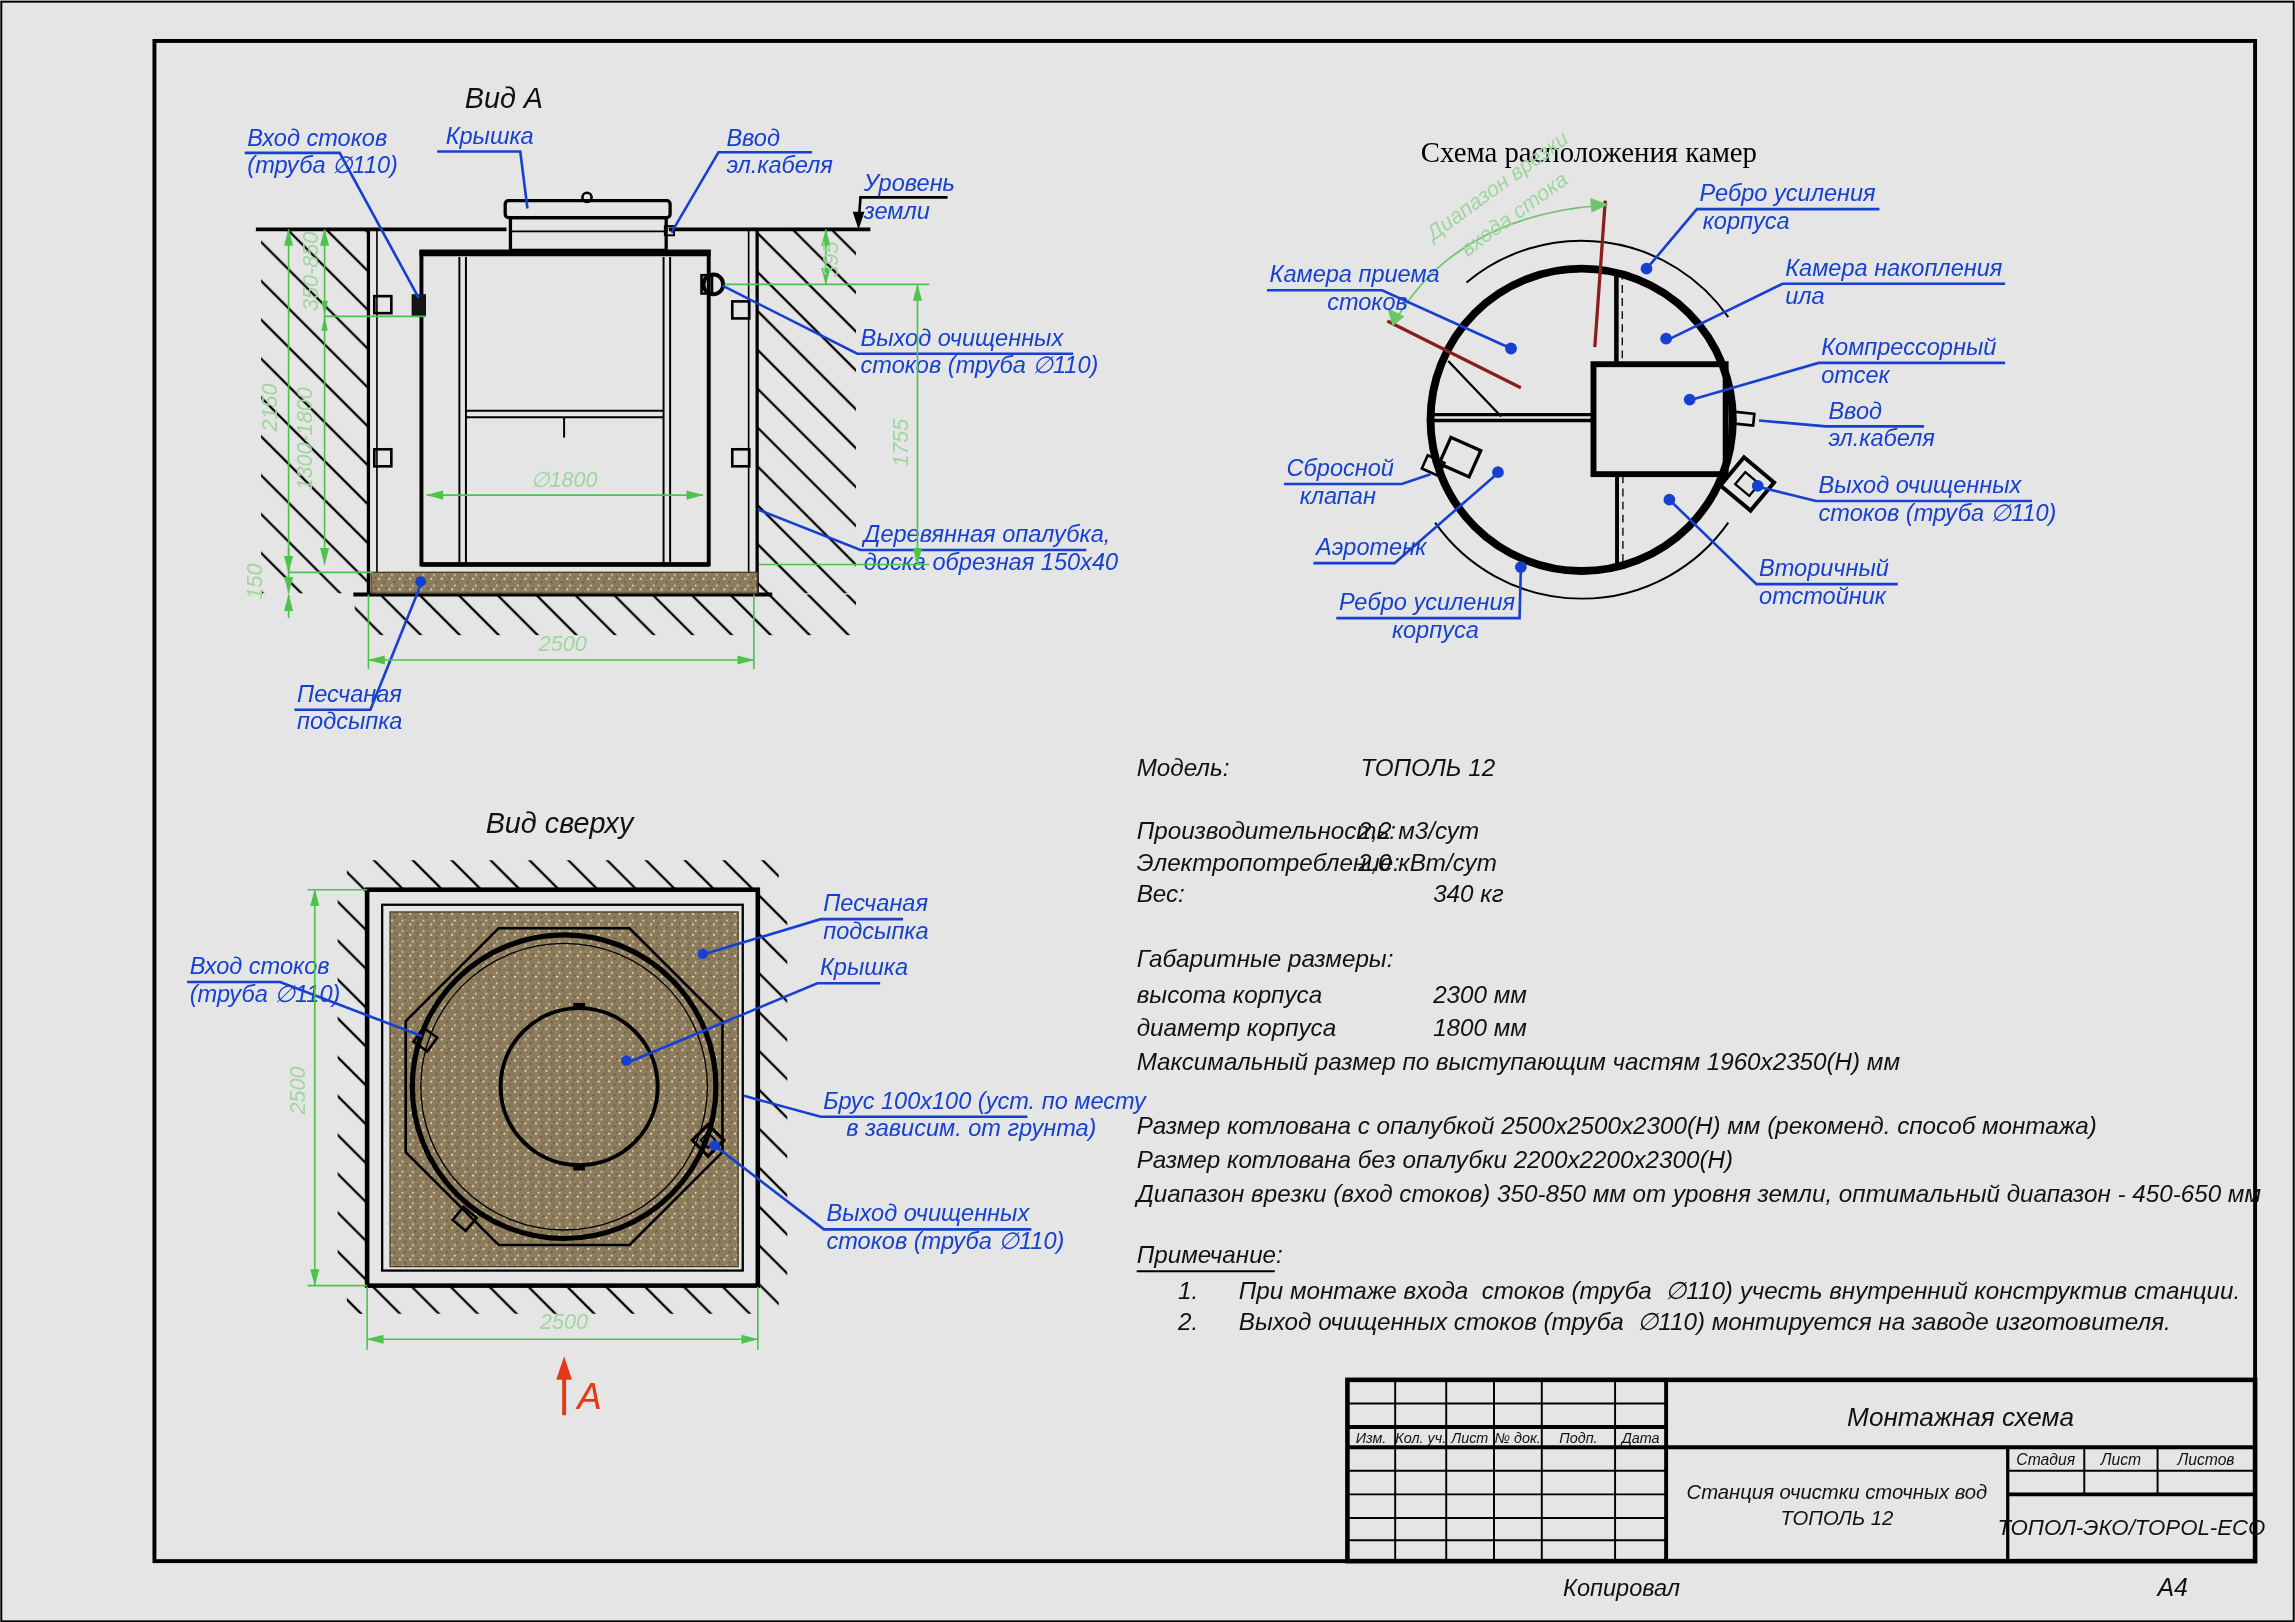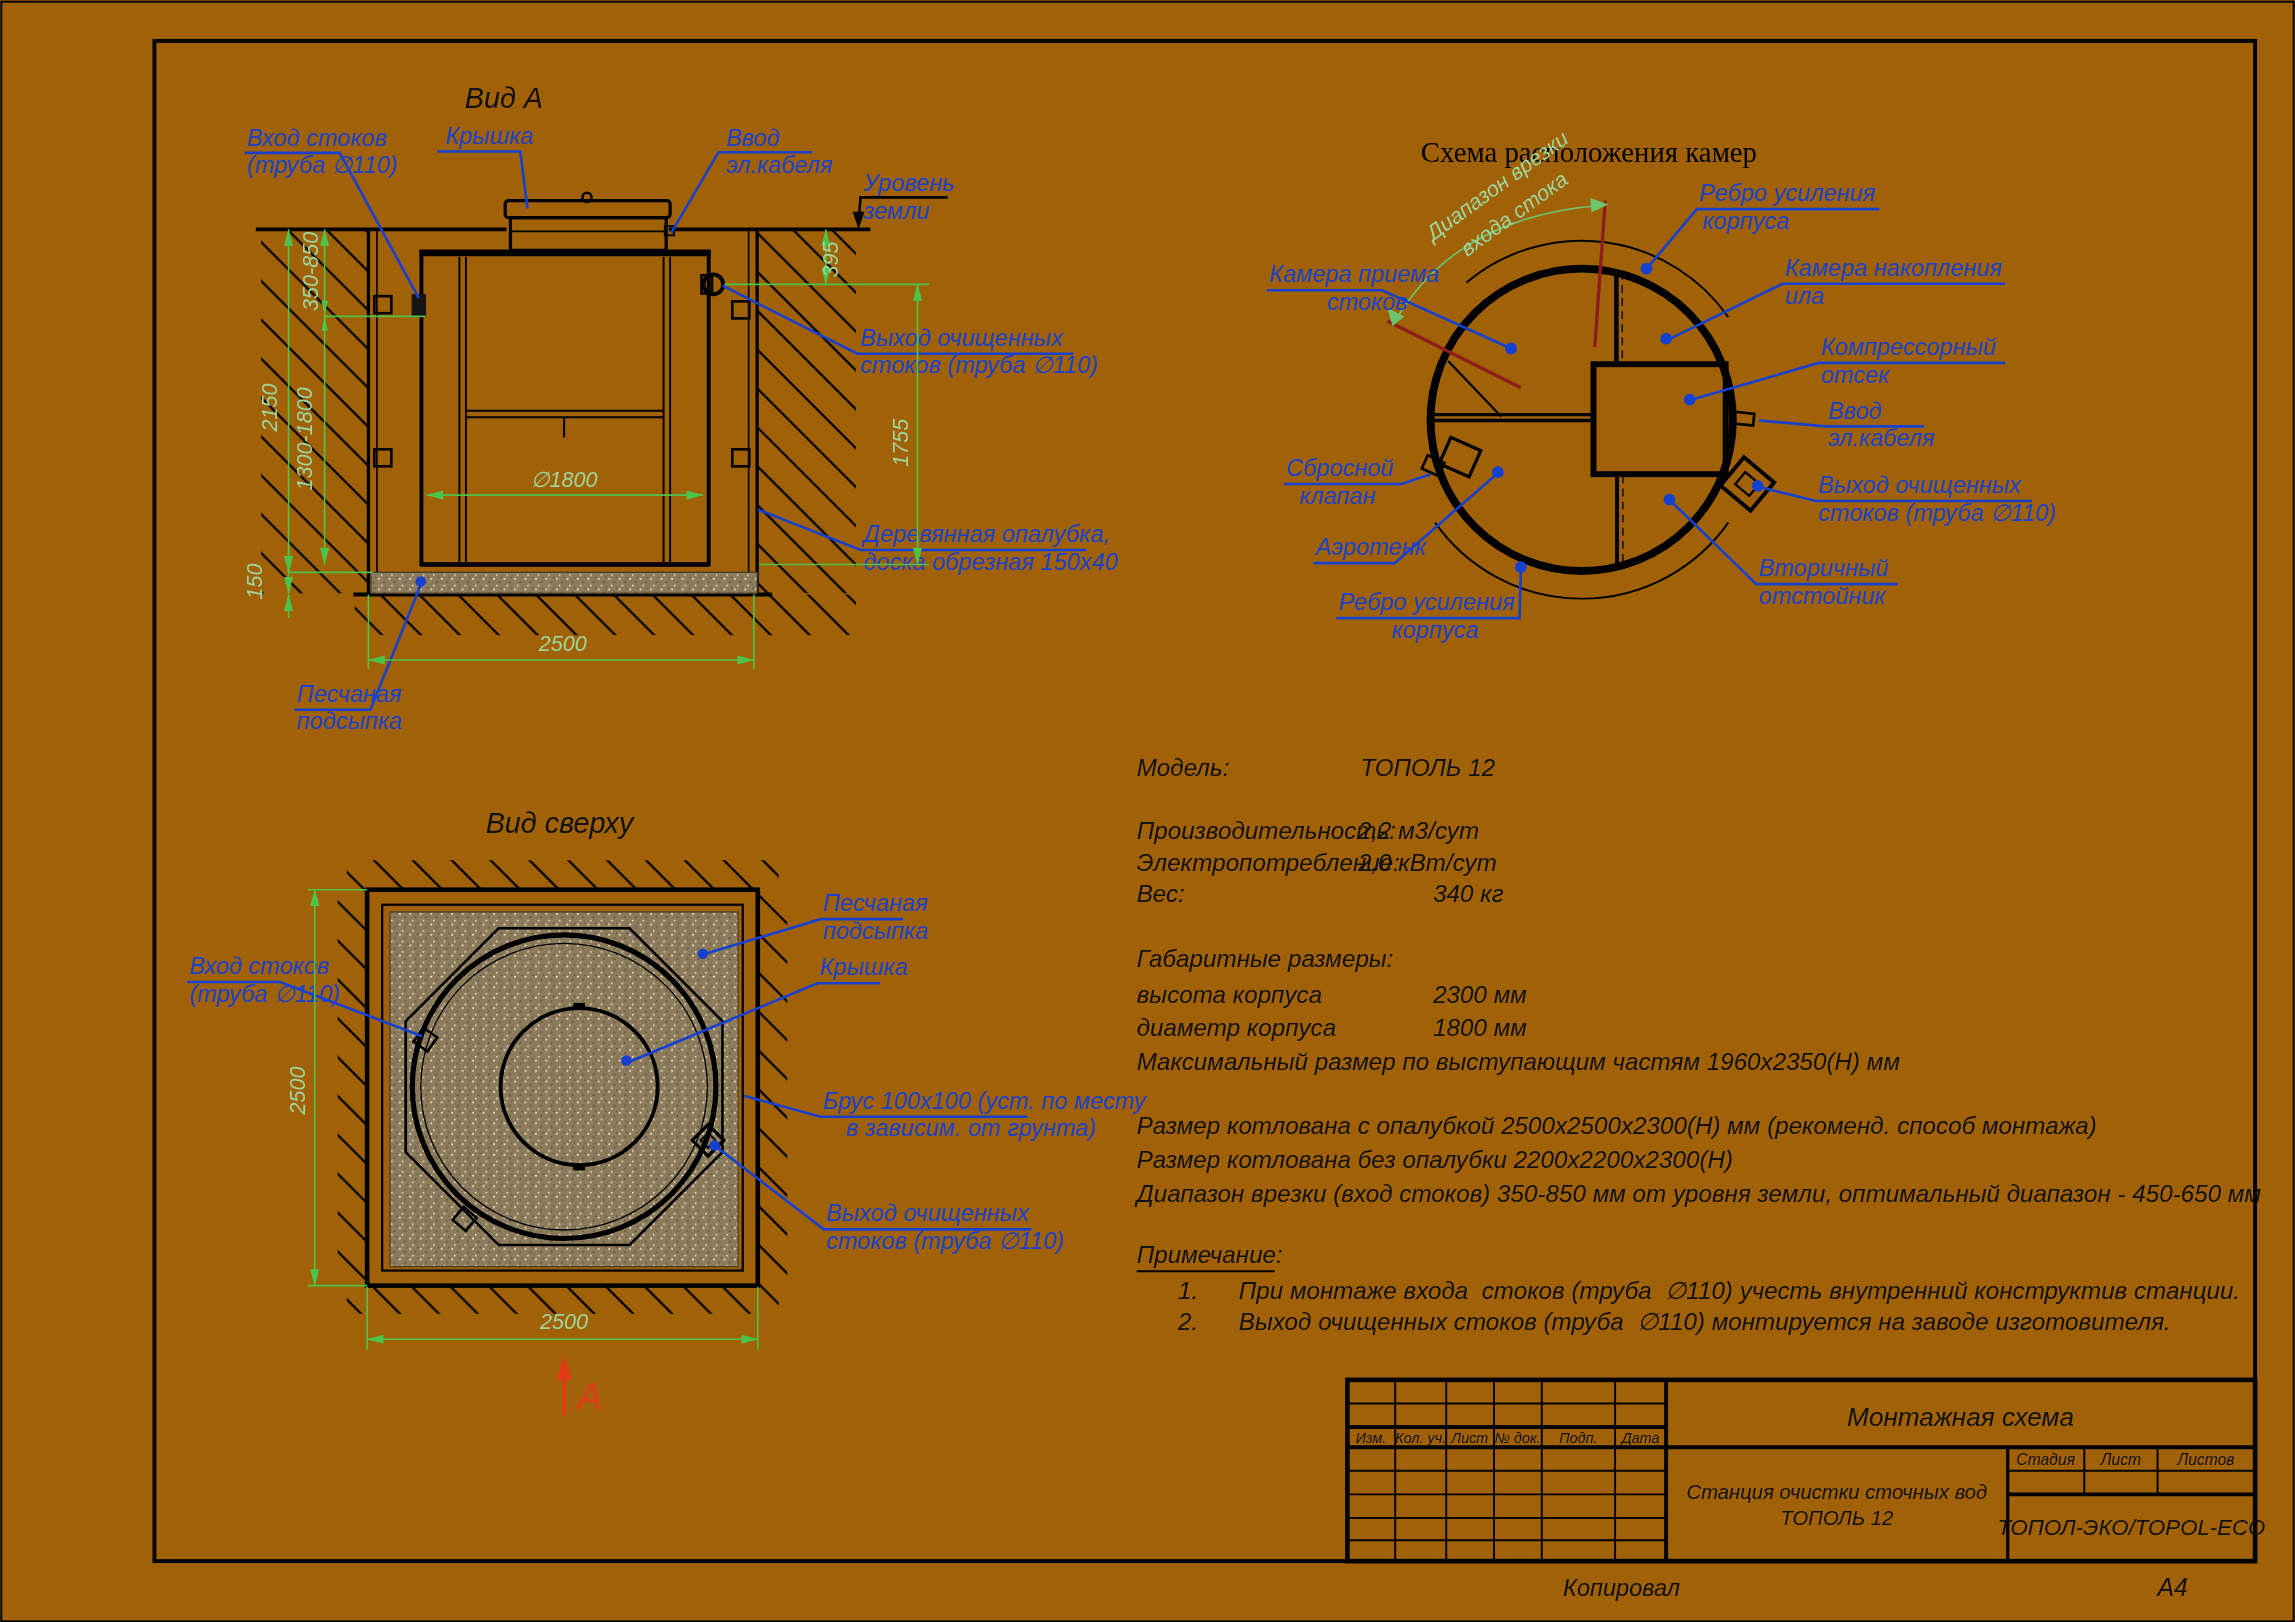--- a/index.html
+++ b/index.html
@@ -1,16 +1,16 @@
 <!DOCTYPE html>
 <html style="font-size:10.5px"><head>
 <meta charset="utf-8">
 <style>
   html,body{margin:0;padding:0;background:#888;}
-  #page{position:relative;width:2295px;height:1623px;background:#a16207;overflow:hidden;}
+  #page{position:relative;width:2295px;height:1623px;background:#e5e5e5;overflow:hidden;}
   svg{display:block}
   text{white-space:pre}
   .cad{font-family:"Liberation Sans",sans-serif;font-style:italic;fill:#111;}
   .serif{font-family:"Liberation Serif",serif;fill:#000;}
   .blue{fill:#1640d0;font-family:"Liberation Sans",sans-serif;font-style:italic;font-size:36px;}
   .bl{stroke:#1640d0;stroke-width:4;fill:none;}
   .gd{stroke:#4cc44c;stroke-width:2.5;fill:none;}
   .gl{fill:#9ed69e;font-family:"Liberation Sans",sans-serif;font-style:italic;font-size:33px;}
   .k{stroke:#000;fill:none;}
   .spec{font-size:37px;}

